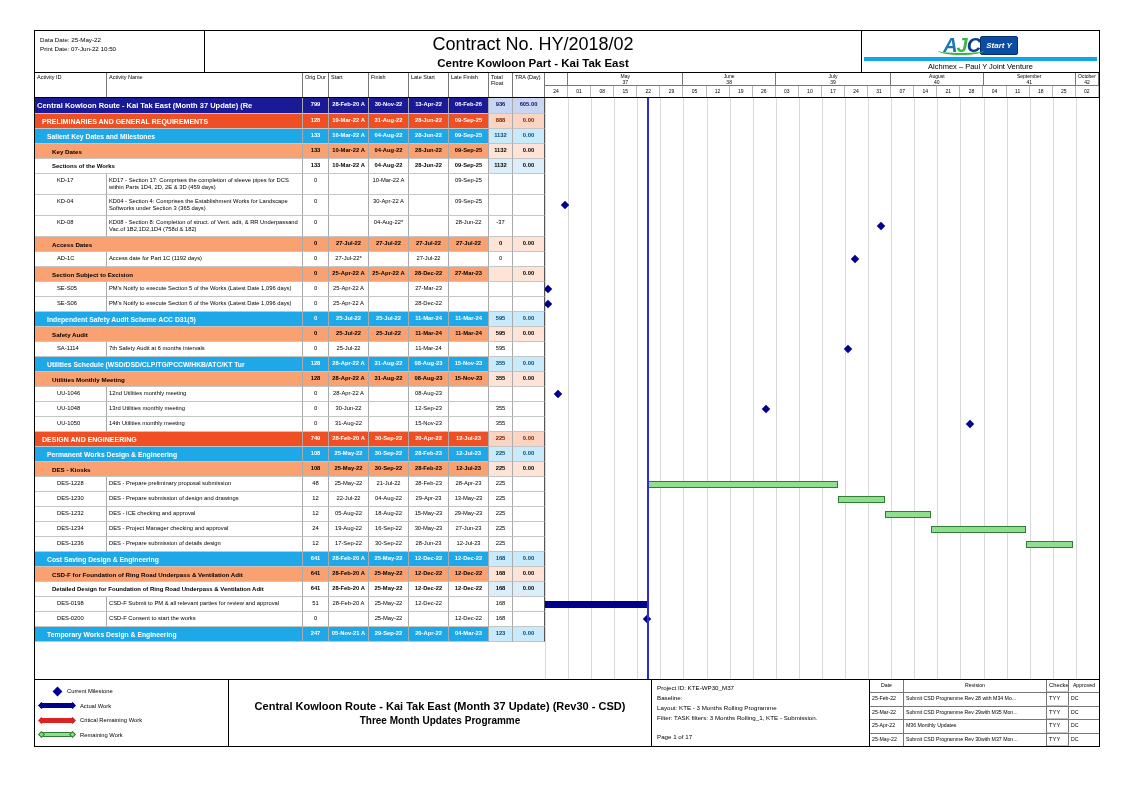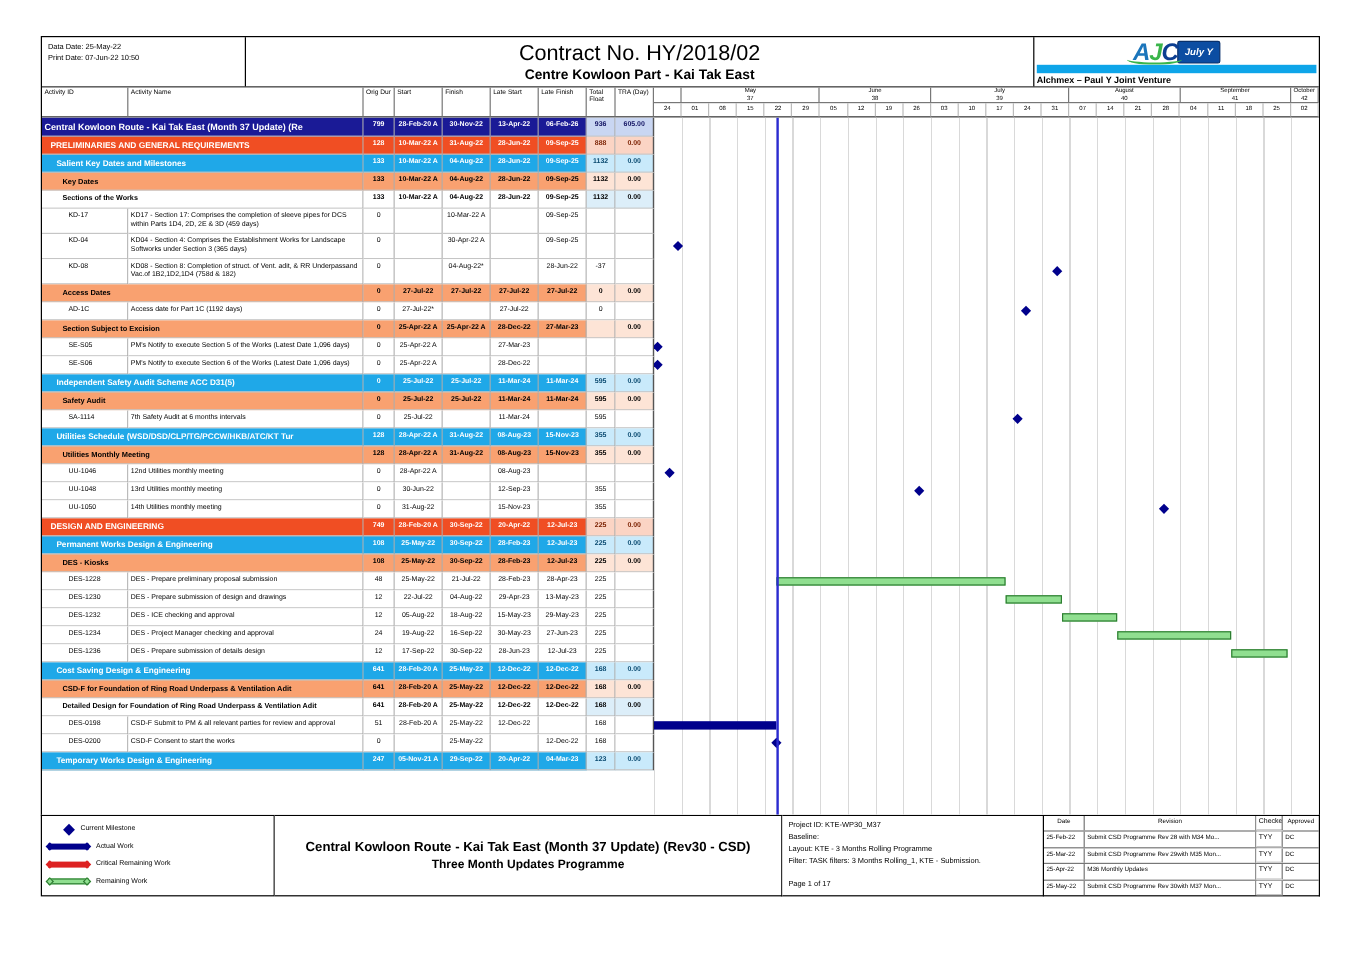--- a/index.html
+++ b/index.html
@@ -14,21 +14,21 @@
   .hdr-left{width:170px;border-right:1px solid #000;padding:4px 5px;font-size:6.2px;line-height:9px}
   .hdr-center{flex:1;display:flex;flex-direction:column;align-items:center;justify-content:center}
   .contract{font-size:18px;font-weight:normal}
   .ptitle{font-size:11.5px;font-weight:bold;margin-top:2px}
   .hdr-right{width:238px;border-left:1px solid #000;display:flex;flex-direction:column;align-items:center;justify-content:space-between;padding:2px 2px 0 2px}
   .logos{display:flex;align-items:center;height:24px}
   .logo-ajc{font-style:italic;font-weight:bold;font-size:20px;position:relative;letter-spacing:-1px;line-height:20px}
   .la{color:#1B75BB}.lj{color:#3AB54A}.lc{color:#0B3E91}
   .swoosh{position:absolute;left:-5px;bottom:0;width:46px;height:9px;border-bottom:2px solid #3AB54A;border-radius:50%}
   .logo-pauly{background:#0C4DA2;color:#fff;font-weight:bold;font-style:italic;font-size:8px;padding:4px 5px;border-radius:2px;border:1px solid #08306B;white-space:nowrap}
-  .jv{font-size:7.5px;font-weight:bold;border-top:7px solid #0ea5e9;width:100%;text-align:left;padding:1px 0}
+  .jv{font-size:7.5px;font-weight:normal;border-top:4px solid #0ea5e9;width:100%;text-align:center;padding:1px 0}
 
   
   .colhdr{display:flex;height:25px;border-bottom:1px solid #000;font-size:5.5px;background:#fff}
   .ch{border-right:1px solid #777;padding:1px 2px;line-height:6px;overflow:hidden}
   .tlhdr{width:554px;display:flex;flex-direction:column}
   .tl-months{display:flex;height:13px;border-bottom:1px solid #777}
   .tm{border-right:1px solid #777;display:flex;flex-direction:column;align-items:center;justify-content:center;overflow:hidden}
   .tm-l,.tm-n{font-size:5px;line-height:6px;white-space:nowrap}
   .tl-weeks{display:flex;height:12px}
   .tw{border-right:1px solid #bbb;font-size:5px;line-height:11px;text-align:center;overflow:hidden}
@@ -102,21 +102,21 @@
         <div class="hdr-line">Data Date: 25-May-22</div>
         <div class="hdr-line">Print Date: 07-Jun-22 10:50</div>
       </div>
       <div class="hdr-center">
         <div class="contract">Contract No. HY/2018/02</div>
         <div class="ptitle">Centre Kowloon Part - Kai Tak East</div>
       </div>
       <div class="hdr-right">
         <div class="logos">
           <div class="logo-ajc"><span class="la">A</span><span class="lj">J</span><span class="lc">C</span><span class="swoosh"></span></div>
-          <div class="logo-pauly"><span>July Y</span></div>
+          <div class="logo-pauly"><span>Start Y</span></div>
         </div>
         <div class="jv">Alchmex – Paul Y Joint Venture</div>
       </div>
     </div>
 
     <div class="colhdr">
       <div class="ch" style="width:72px">Activity ID</div>
       <div class="ch" style="width:196px">Activity Name</div>
       <div class="ch" style="width:26px">Orig Dur</div>
       <div class="ch" style="width:40px">Start</div>

